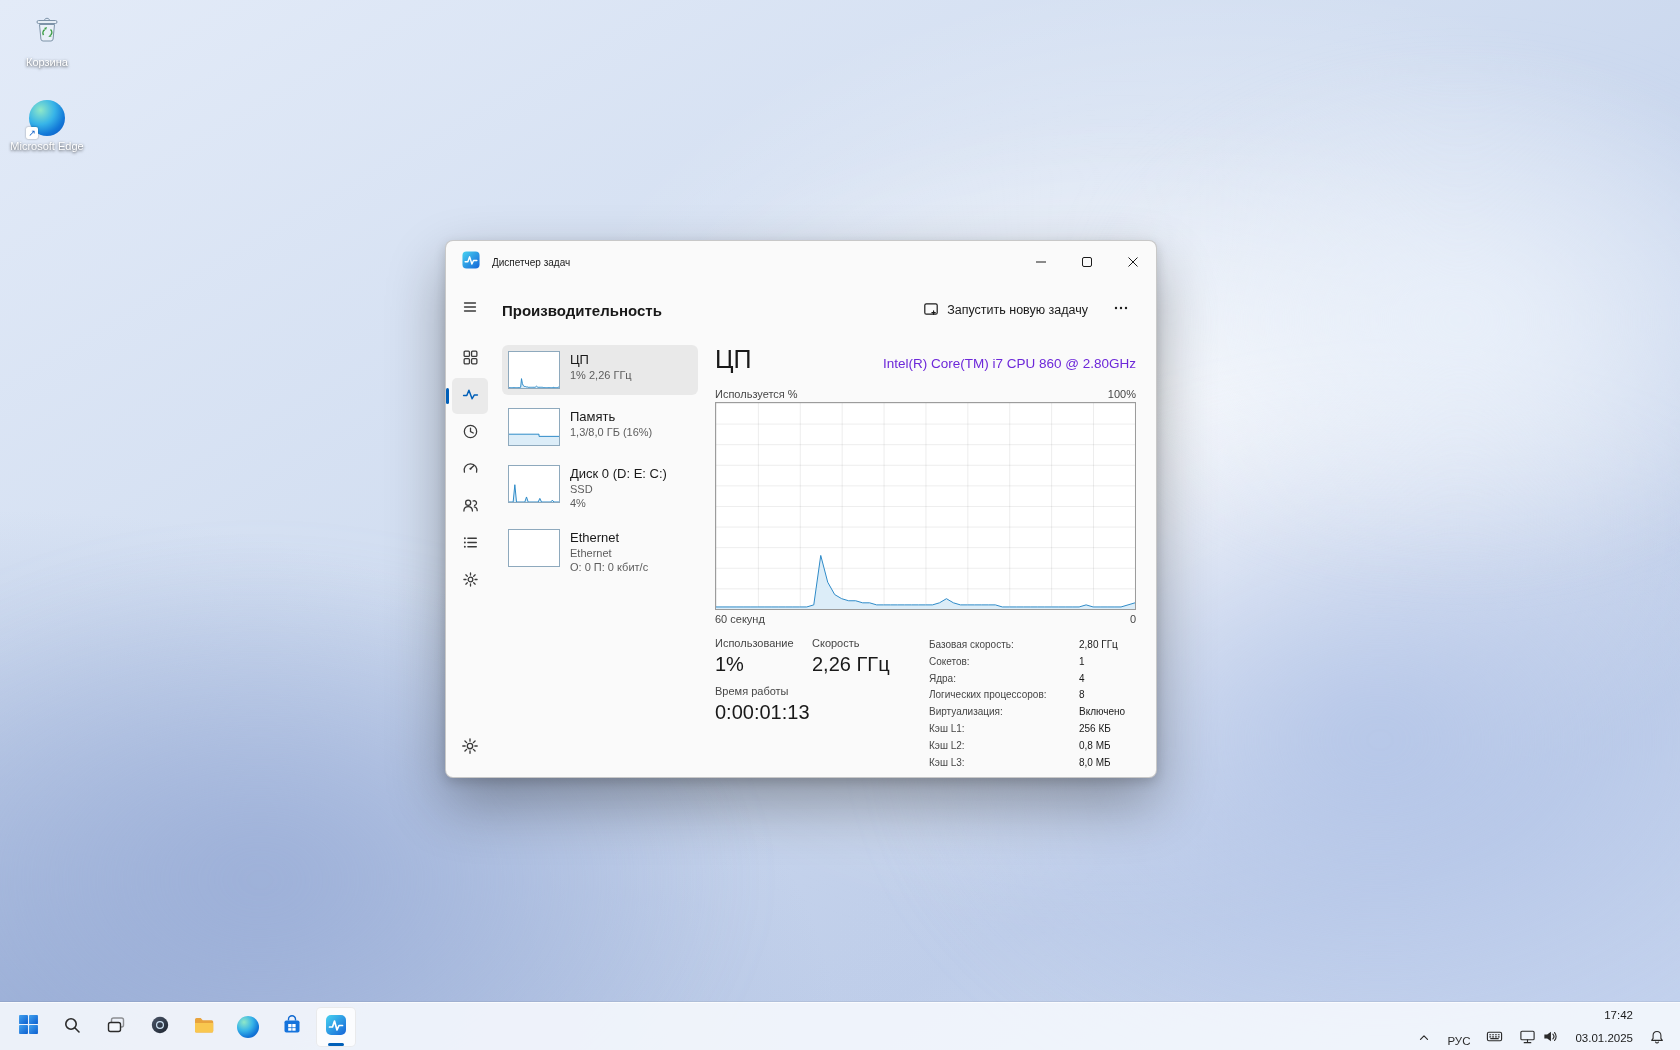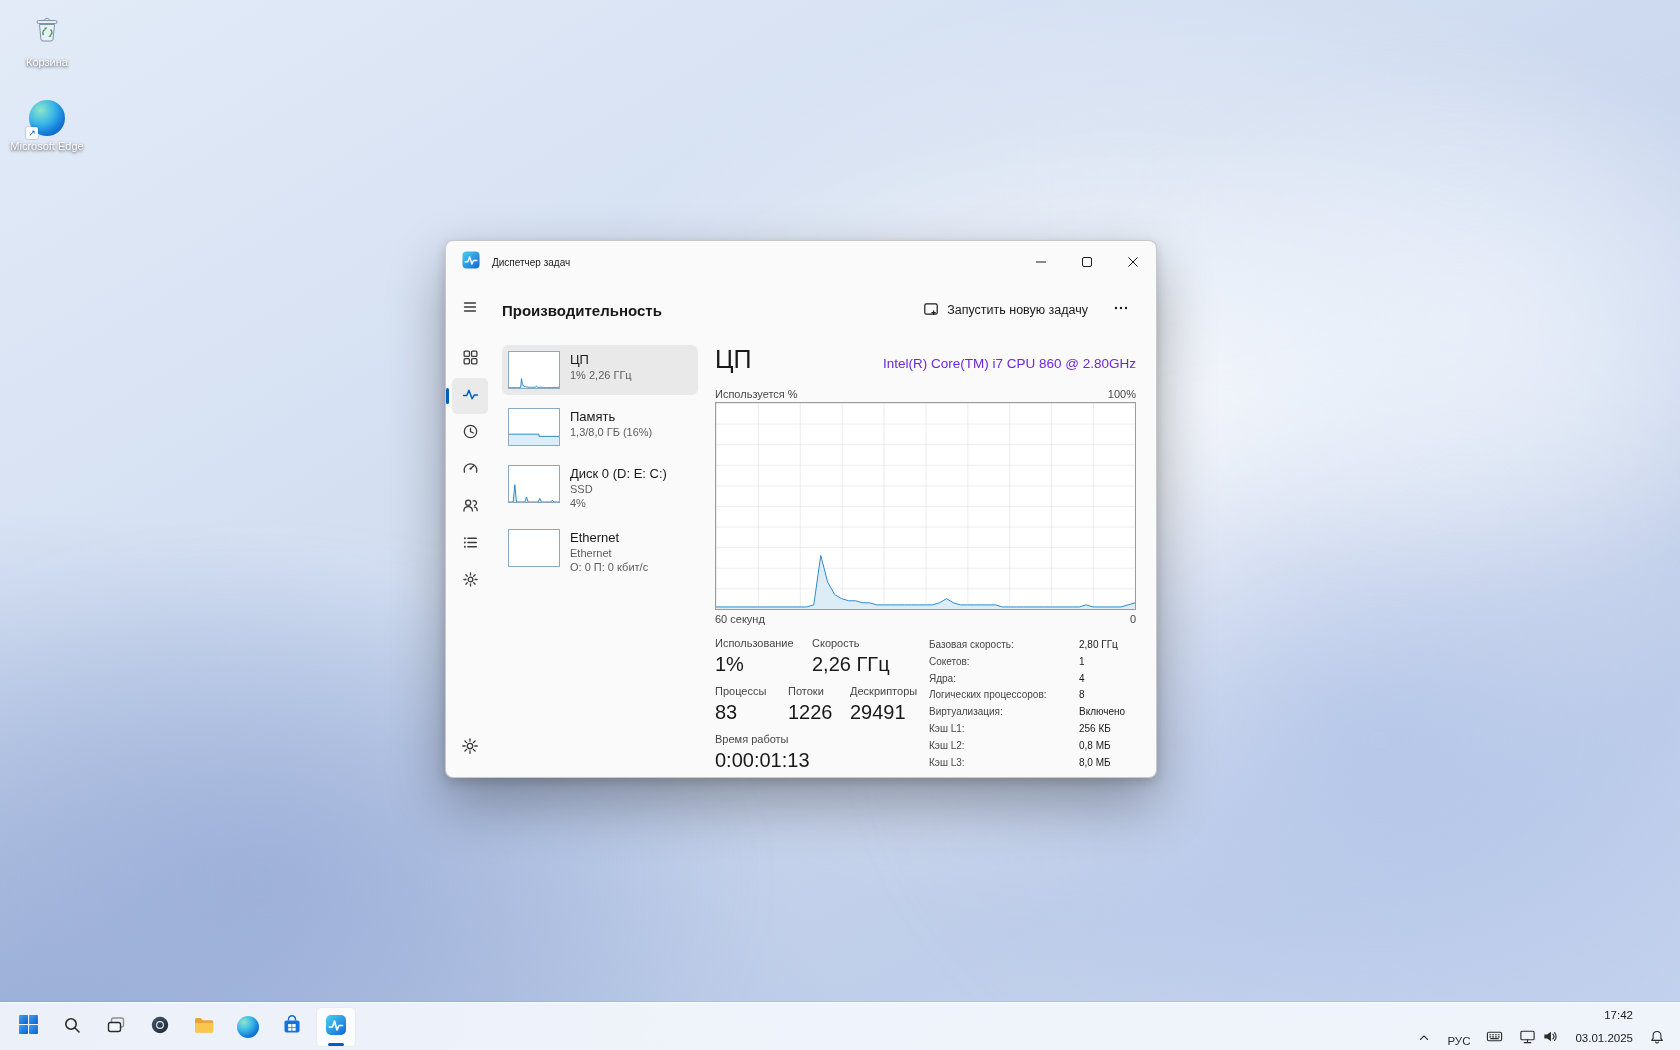--- a/index.html
+++ b/index.html
@@ -372,34 +372,20 @@
                   <div class="stat w97">
                     <div class="s-label">Использование</div>
                     <div class="s-value">1%</div>
                   </div>
                   <div class="stat">
                     <div class="s-label">Скорость</div>
                     <div class="s-value">2,26 ГГц</div>
                   </div>
                 </div>
                 <div class="sl-row">
-                  <div class="stat w73">
-                    <div class="s-label">Процессы</div>
-                    <div class="s-value">83</div>
-                  </div>
-                  <div class="stat w62">
-                    <div class="s-label">Потоки</div>
-                    <div class="s-value">1226</div>
-                  </div>
-                  <div class="stat">
-                    <div class="s-label">Дескрипторы</div>
-                    <div class="s-value">29491</div>
-                  </div>
-                </div>
-                <div class="sl-row">
                   <div class="stat">
                     <div class="s-label">Время работы</div>
                     <div class="s-value">0:00:01:13</div>
                   </div>
                 </div>
               </div>
 
               <div class="info-col">
                 <div class="info-row">
                     <span class="i-label">Базовая скорость:</span>

